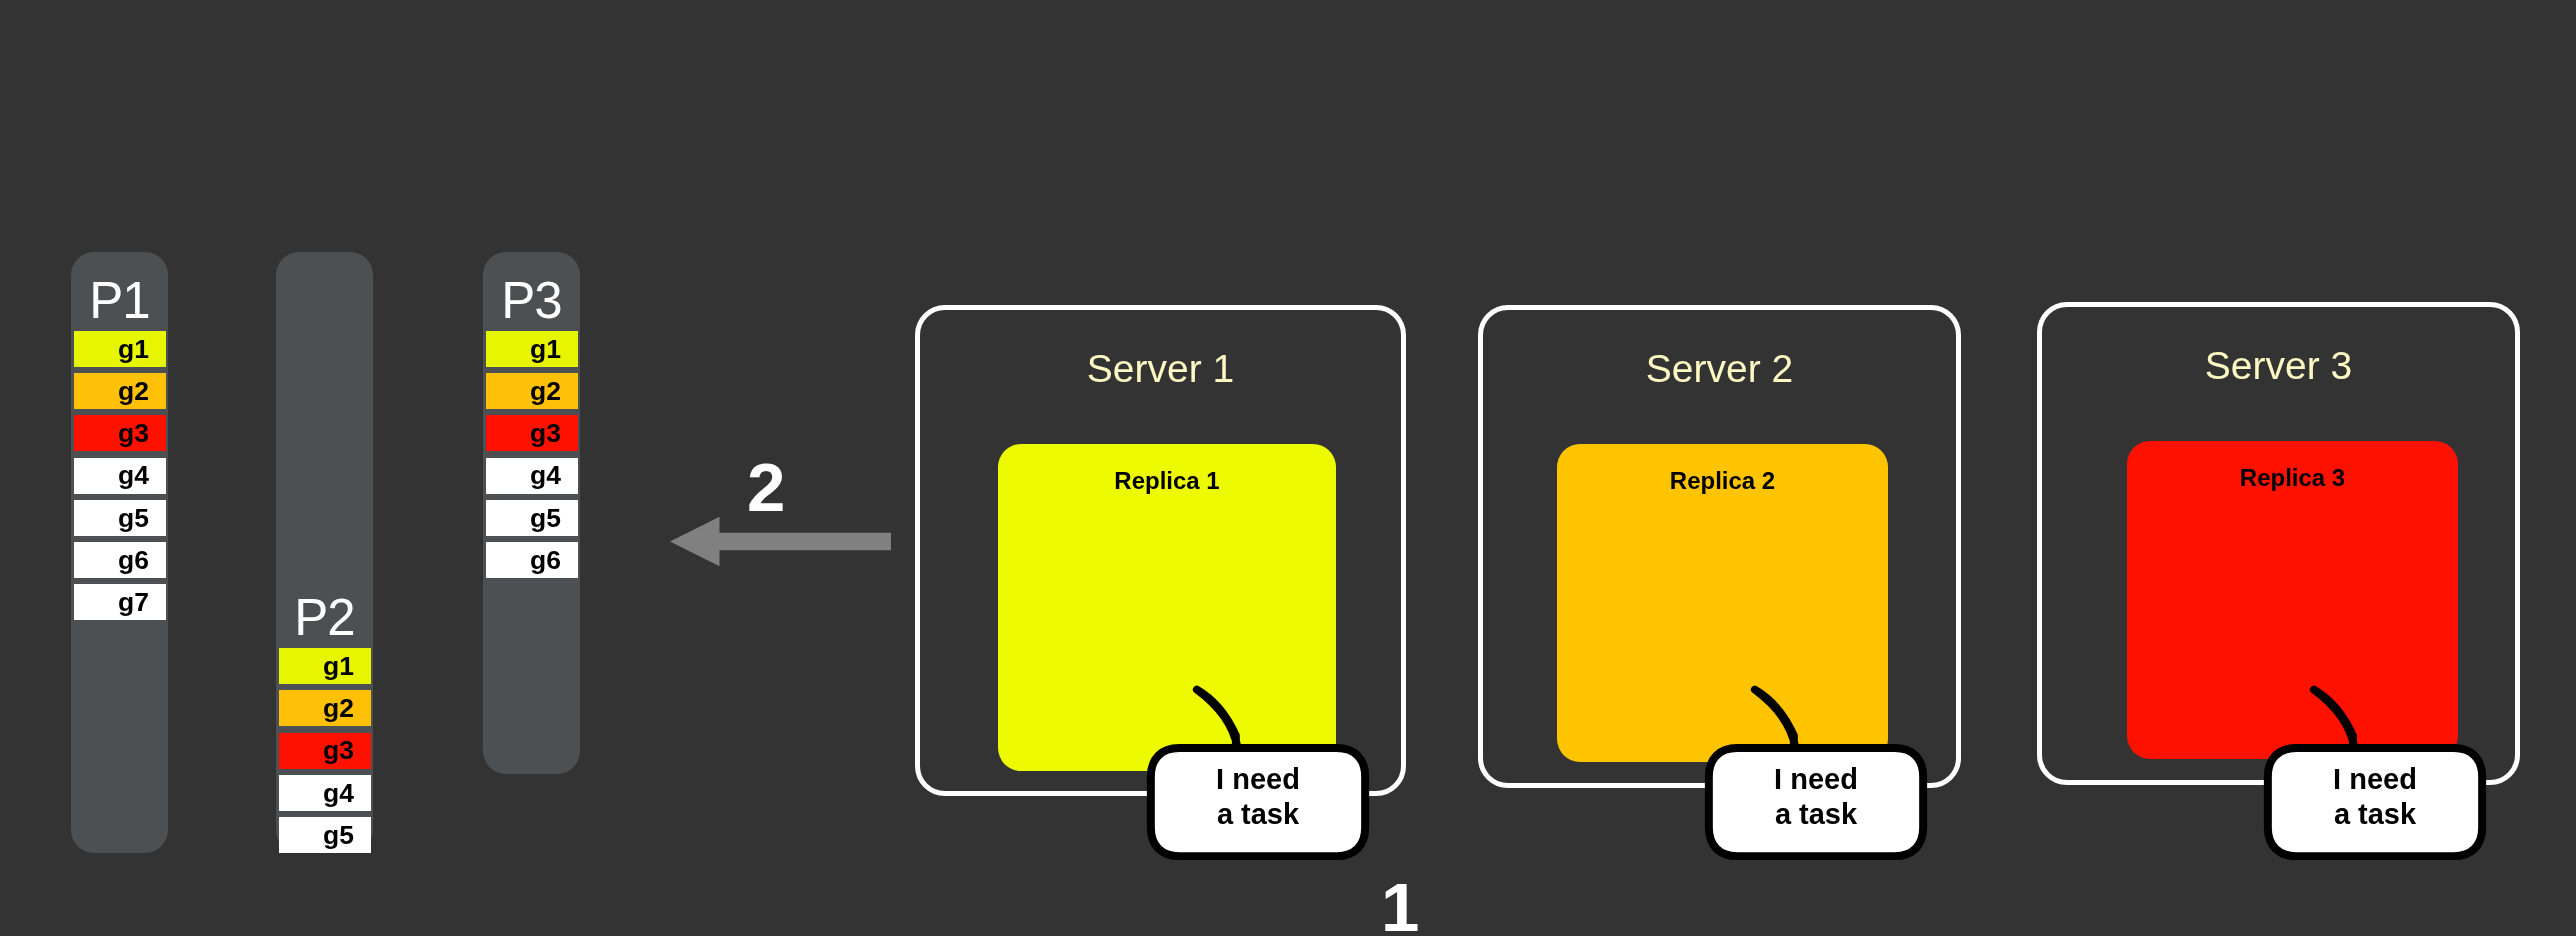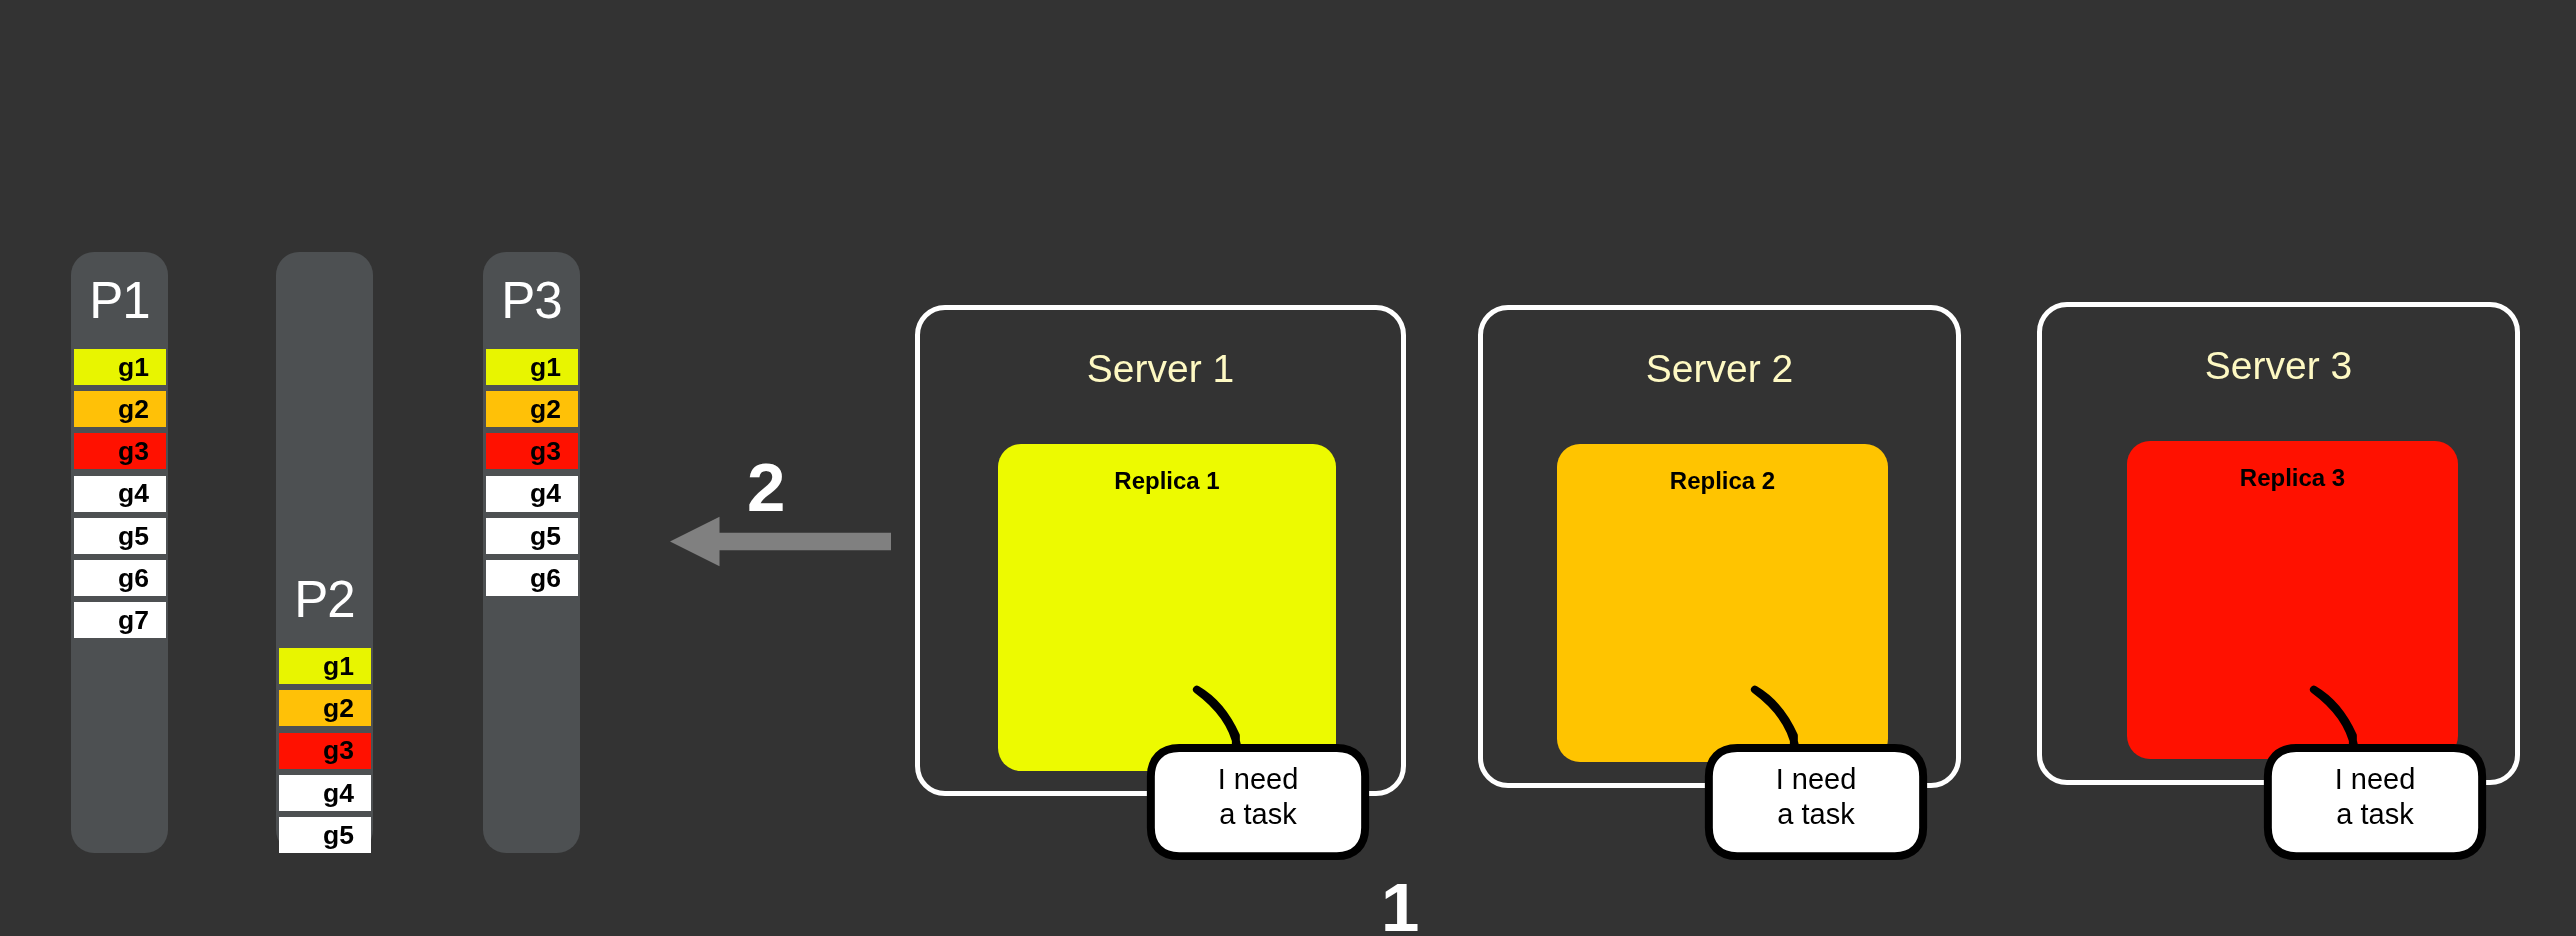--- a/index.html
+++ b/index.html
@@ -25,21 +25,21 @@
     display: flex;
     flex-direction: column;
     align-items: center;
   }
   .partition-title {
     color: #ffffff;
     font-size: 51px;
     font-weight: 400;
     line-height: 1;
     margin-top: 23px;
-    margin-bottom: 23px;
+    margin-bottom: 5px;
     letter-spacing: -0.9px;
     user-select: none;
   }
   .task-list {
     display: flex;
     flex-direction: column;
     align-items: center;
     gap: 6.2px;
     width: 100%;
   }
@@ -131,21 +131,21 @@
   }
   .bubble svg { display: block; }
   .bubble-text {
     position: absolute;
     left: 0;
     top: 21px;
     width: 100%;
     text-align: center;
     color: #000000;
     font-size: 29px;
-    font-weight: normal;
+    font-weight: bold;
     line-height: 1.22;
     user-select: none;
     white-space: pre-line;
   }
 </style>
 </head>
 <body>
 
 <div id="stage" style="width: 2576px; height: 937px; background: rgb(51, 51, 51);">
 
@@ -166,21 +166,21 @@
     <div class="partition-title">P2</div>
     <div class="task-list">
         <div class="task-chip" style="background: rgb(232, 245, 0);">g1</div>
         <div class="task-chip" style="background: rgb(255, 193, 7);">g2</div>
         <div class="task-chip" style="background: rgb(255, 17, 0);">g3</div>
         <div class="task-chip" style="background: rgb(255, 255, 255);">g4</div>
         <div class="task-chip" style="background: rgb(255, 255, 255);">g5</div>
       </div>
   </div>
 
-  <div class="partition" style="left: 483px; top: 252px; width: 97px; height: 601px; background: rgb(77, 80, 82);">
+  <div class="partition" style="left: 483px; top: 252px; width: 97px; height: 522px; background: rgb(77, 80, 82);">
     <div class="partition-title">P3</div>
     <div class="task-list">
         <div class="task-chip" style="background: rgb(232, 245, 0);">g1</div>
         <div class="task-chip" style="background: rgb(255, 193, 7);">g2</div>
         <div class="task-chip" style="background: rgb(255, 17, 0);">g3</div>
         <div class="task-chip" style="background: rgb(255, 255, 255);">g4</div>
         <div class="task-chip" style="background: rgb(255, 255, 255);">g5</div>
         <div class="task-chip" style="background: rgb(255, 255, 255);">g6</div>
       </div>
   </div>

